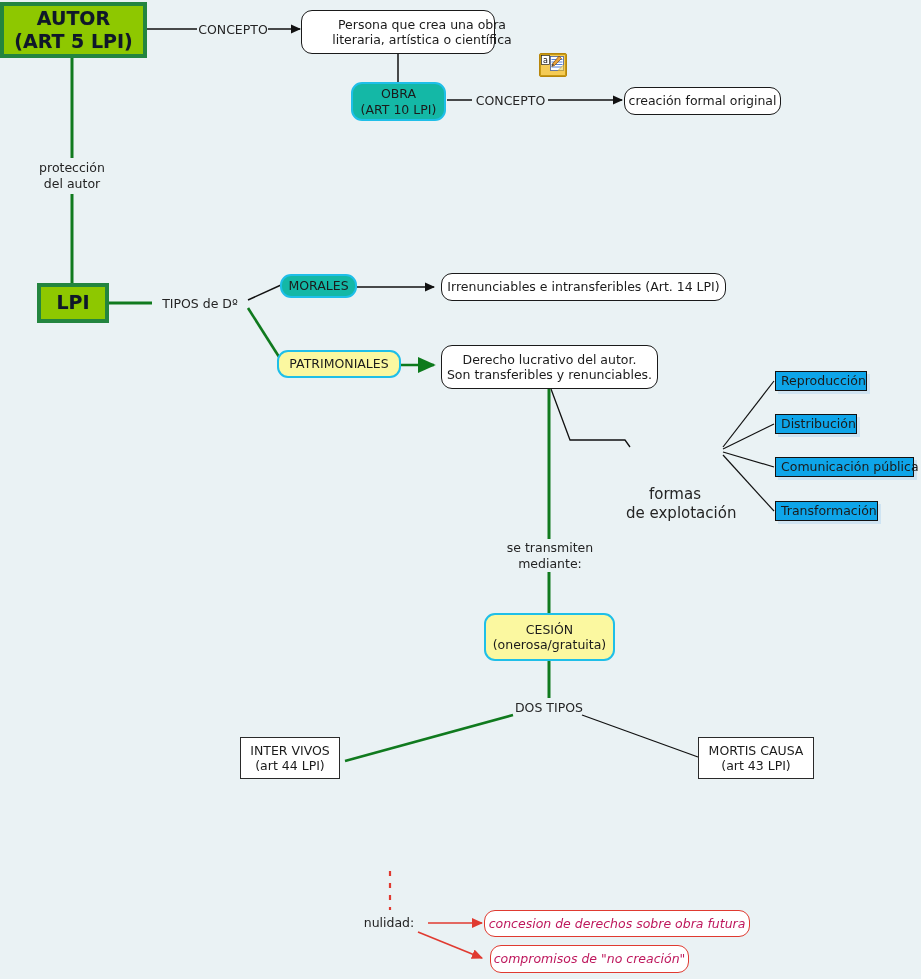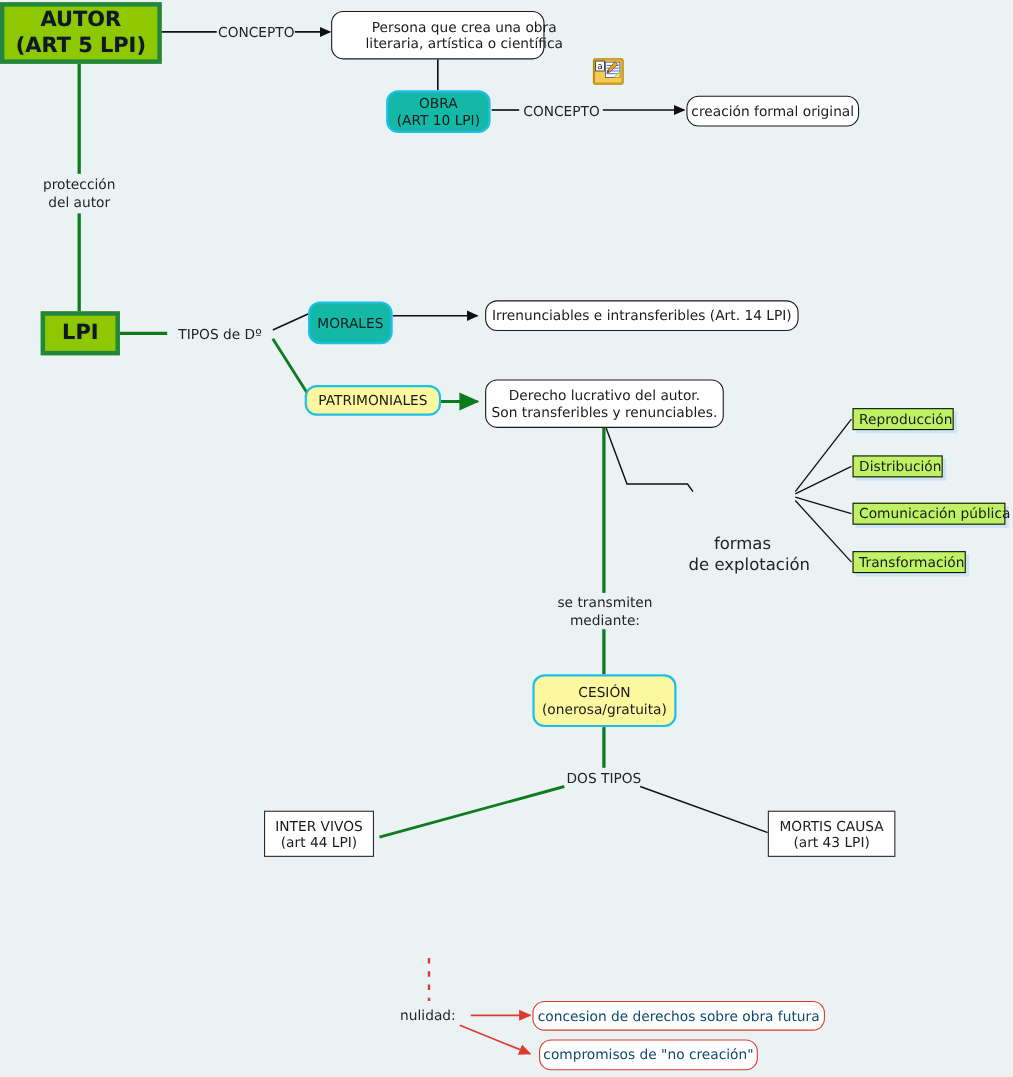--- a/index.html
+++ b/index.html
@@ -61,34 +61,35 @@
 
   
   .node.rect {
     background: #ffffff;
     border: 1.6px solid #2a2a2a;
     border-radius: 0;
   }
 
   
   .node.chip {
-    background: #bef264;
+    background: #0ea5e9;
     border: 1.4px solid #111111;
     border-radius: 0;
     box-shadow: 3px 3px 0 0 #cfe4f2;
     justify-content: flex-start;
     padding: 0 5px;
   }
 
   
   .node.redline {
     background: #ffffff;
     border: 1.6px solid #e03a30;
     border-radius: 11px;
-    color: #0c4a6e;
+    color: #be185d;
+    font-style: italic;
   }
 
   
   .label {
     position: absolute;
     text-align: center;
     color: #242424;
     white-space: pre;
     line-height: 1.25;
   }
@@ -173,21 +174,21 @@
   <div class="node white" style="left:301px; top:10px; width:194px; height:44px; font-size:12.5px;padding-left:48px;">Persona que crea una obra
 literaria, artística o científica</div>
 
   <div class="node cyan" style="left:351px; top:82px; width:95px; height:39px; font-size:12.5px;">OBRA
 (ART 10 LPI)</div>
 
   <div class="node white" style="left:624px; top:87px; width:157px; height:28px; font-size:12.5px;">creación formal original</div>
 
   <div class="node green" style="left:37px; top:283px; width:72px; height:40px; font-size:19px;">LPI</div>
 
-  <div class="node cyan" style="left:280px; top:274px; width:77px; height:39px; font-size:12.5px;">MORALES</div>
+  <div class="node cyan" style="left:280px; top:274px; width:77px; height:24px; font-size:12.5px;">MORALES</div>
 
   <div class="node cyan yellowfill" style="left:277px; top:350px; width:124px; height:28px; font-size:12.5px;">PATRIMONIALES</div>
 
   <div class="node white" style="left:441px; top:273px; width:285px; height:28px; font-size:12.5px;">Irrenunciables e intransferibles (Art. 14 LPI)</div>
 
   <div class="node white" style="left:441px; top:345px; width:217px; height:44px; font-size:12.5px;">Derecho lucrativo del autor.
 Son transferibles y renunciables.</div>
 
   <div class="node chip" style="left:775px; top:371px; width:92px; height:20px; font-size:12.5px;">Reproducción</div>
 

